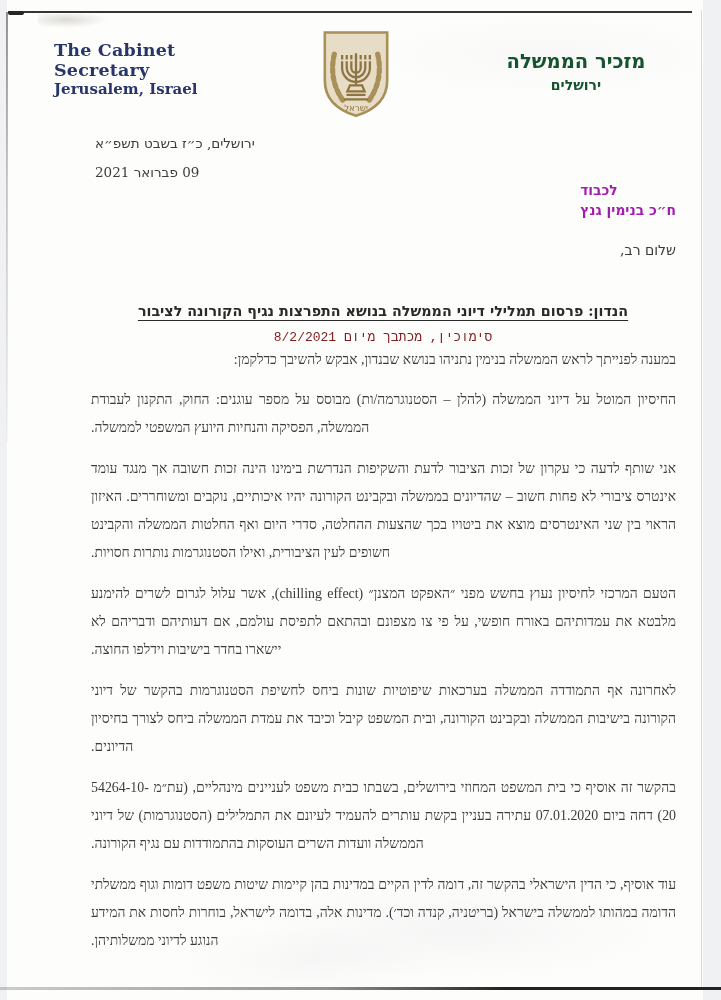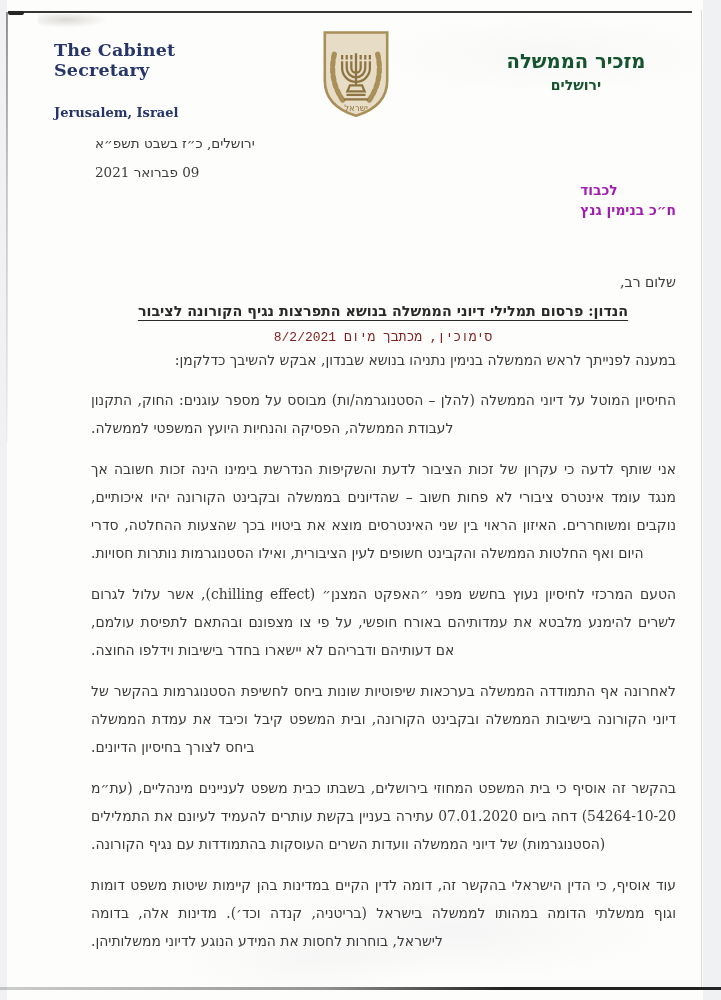--- a/index.html
+++ b/index.html
@@ -21,41 +21,41 @@
   .smudge-topleft{position:absolute;left:38px;top:14px;width:70px;height:14px;
     background:radial-gradient(ellipse at 40% 40%, rgba(120,115,100,0.25), transparent 70%);}
   .edge-bottom{position:absolute;left:0;top:987px;width:721px;height:3px;
     background:linear-gradient(to right, rgba(90,95,95,0.30), rgba(60,60,60,0.55) 45%, #232323 70%);}
   .edge-left{position:absolute;left:6px;top:12px;width:2px;height:430px;
     background:linear-gradient(to bottom, rgba(60,60,60,0.55), rgba(60,60,60,0.25) 40%, rgba(60,60,60,0.03));}
   .edge-right{position:absolute;left:701px;top:10px;width:1px;height:978px;background:#d9dbdd;}
 
   .letterhead-en{position:absolute;left:54px;top:40px;width:212px;text-align:left;color:#273569;}
   .letterhead-en .t1{font-size:17.5px;font-weight:600;letter-spacing:0.2px;}
-  .letterhead-en .t2{font-size:13px;font-weight:600;margin-top:25px;}
+  .letterhead-en .t2{font-size:15px;font-weight:600;margin-top:0;}
   .emblem{position:absolute;left:317px;top:28px;width:78px;height:94px;}
   .letterhead-he{position:absolute;left:486px;top:50px;width:180px;text-align:center;color:#14532d;direction:rtl;}
   .letterhead-he .t1{font-size:19.5px;font-weight:700;}
   .letterhead-he .t2{font-size:14px;font-weight:600;margin-top:4px;}
 
   .dates{position:absolute;left:95px;top:129px;direction:rtl;text-align:left;
     font-size:13.5px;color:#3c3c3c;line-height:29px;}
   .recipient{position:absolute;right:45px;top:181px;direction:rtl;text-align:left;
     font-size:13.8px;font-weight:700;color:#a21caf;line-height:19.5px;}
   .recipient .underlined{text-decoration:underline;text-underline-offset:3px;}
-  .greeting{position:absolute;right:45px;top:274px;direction:rtl;font-size:14px;color:#3c3c3c;}
+  .greeting{position:absolute;right:45px;top:242px;direction:rtl;font-size:14px;color:#3c3c3c;}
 
   .subject-wrap{position:absolute;left:90px;right:45px;top:303px;direction:rtl;text-align:center;color:#2a2a2a;}
   .subject{font-size:14.3px;font-weight:700;text-decoration:underline;text-underline-offset:4px;}
   .reference{font-size:13px;color:#7f1d1d;margin-top:11px;font-family:Liberation Mono, monospace;}
 
   .body-text{position:absolute;left:91px;right:45px;top:346px;direction:rtl;
     font-size:13.9px;color:#3b3b3b;line-height:28px;}
-  .body-text .opening{margin:0 0 9px;}
-  .body-text p{margin:12px 0 13px;text-align:justify;text-align-last:left;}
+  .body-text .opening{margin:0 0 9px;font-family:Liberation Serif, serif;}
+  .body-text p{margin:12px 0 13px;text-align:justify;text-align-last:left;font-family:Liberation Serif, serif;}
 </style>
 </head>
 <body>
 
 <div class="paper"></div>
 <div class="smudge-topleft"></div>
 <div class="edge-top"></div>
 <div class="edge-top-corner"></div>
 <div class="edge-left"></div>
 <div class="edge-right"></div>

